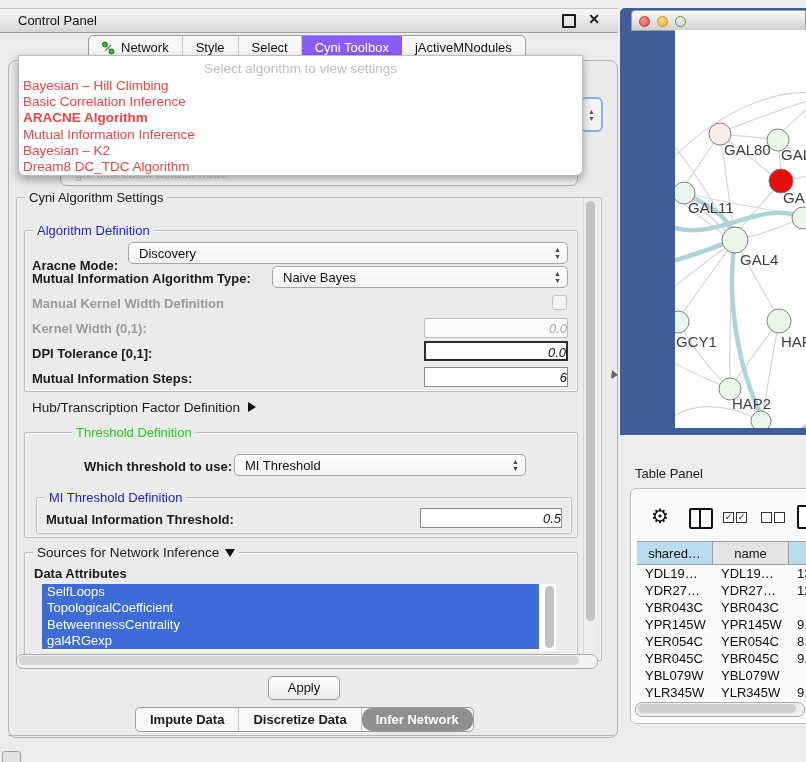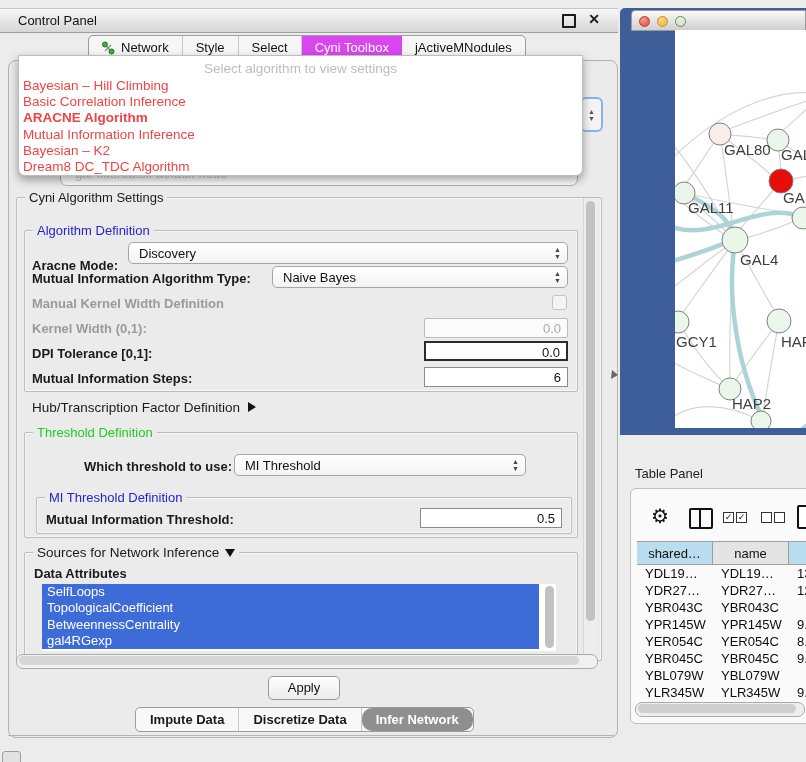--- a/index.html
+++ b/index.html
@@ -13,21 +13,21 @@
     border-top:1px solid #c4c4c4;border-bottom:1px solid #9f9f9f;}
   .titlebar .t{position:absolute;left:18px;top:4px;font-size:13px;color:#111;}
   .winbtn-restore{position:absolute;right:42px;top:5px;width:10px;height:10px;border:2px solid #1a1a1a;border-radius:1px;}
   .winbtn-close{position:absolute;right:18px;top:2px;font-size:14px;font-weight:bold;color:#1a1a1a;}
 
   
   .toptabs{left:88px;top:35px;height:23px;display:flex;align-items:stretch;
     background:#f6f6f6;border:1px solid #9c9c9c;border-radius:5px;overflow:hidden;font-size:13px;}
   .toptab{display:flex;align-items:center;padding:0 13px;color:#111;border-right:1px solid #c9c9c9;white-space:nowrap;}
   .toptab:last-child{border-right:none;}
-  .toptab.sel{background:#d946ef;color:#fff;border-right:none;}
+  .toptab.sel{background:#8b5cf6;color:#fff;border-right:none;}
   .nicon{width:13px;height:14px;margin-right:6px;}
 
   
   .panelborder{left:8px;top:60px;width:608px;height:676px;border:1px solid #b2b2b2;border-radius:8px;background:#ebebeb;}
 
   
   .ghostcombo{left:60px;top:160px;width:518px;height:26px;border:1px solid #b0b0b0;border-radius:7px;
     background:#fcfcfc;font-size:13px;color:#c6c6c6;line-height:26px;padding-left:14px;z-index:2;box-sizing:border-box;}
   .bluestepper{left:580px;top:97px;width:19px;height:31px;border:2px solid #87b1f2;border-radius:6px;background:#f4f4f4;
     z-index:2;display:flex;flex-direction:column;align-items:center;justify-content:center;color:#555;}
@@ -38,29 +38,29 @@
     border-radius:0 0 7px 7px;box-shadow:0 4px 10px rgba(0,0,0,.35);z-index:5;font-size:13.5px;}
   .popup .ph{text-align:center;color:#bdbdbd;padding-top:5px;height:17px;}
   .popup .it{height:16.2px;line-height:16.2px;padding-left:4px;color:#ef4444;white-space:nowrap;}
   .popup .it.sel{font-weight:bold;}
 
   
   .group{position:absolute;border:1px solid #bcbcbc;border-radius:2px;box-shadow:inset 0 0 0 1px #f6f6f6;}
   .gtitle{position:absolute;top:-8px;left:8px;background:#ebebeb;padding:0 4px;font-size:13px;white-space:nowrap;}
   .gtitle.black{color:#1a1a1a;}
   .gtitle.blue{color:#2424cc;}
-  .gtitle.green{color:#1ecc1e;}
+  .gtitle.green{color:#1ecc1e;margin-left:39px;}
   .lbl{position:absolute;font-size:13px;font-weight:bold;color:#1a1a1a;white-space:nowrap;}
   .lbl.dis{color:#9a9a9a;}
   .combo{position:absolute;height:22px;border:1px solid #a6a6a6;border-radius:5px;background:linear-gradient(#ffffff,#f3f3f3);
     font-size:13px;color:#111;line-height:22px;padding-left:10px;box-sizing:border-box;}
   .combo .arr{position:absolute;right:6px;top:3px;display:flex;flex-direction:column;align-items:center;color:#444;}
   .combo .arr span{font-size:7px;line-height:7px;}
   .tfield{position:absolute;height:20px;background:#fff;font-size:13px;color:#111;text-align:right;
-    padding-right:6px;box-sizing:border-box;line-height:20px;}
+    box-sizing:border-box;line-height:20px;font-style:italic;}
   .tfield.strong{border:2px solid #2b2b2b;}
   .tfield.norm{border:1px solid #8a8a8a;}
   .tfield.dis{border:1px solid #bdbdbd;color:#ababab;background:#fbfbfb;border-radius:2px;}
   .cbox{position:absolute;width:13px;height:13px;border:1px solid #c3c3c3;border-radius:3px;background:#f4f4f4;}
   .tri-right{display:inline-block;width:0;height:0;border-left:8px solid #111;border-top:5px solid transparent;border-bottom:5px solid transparent;margin-left:8px;}
   .tri-down{display:inline-block;width:0;height:0;border-top:8px solid #111;border-left:5px solid transparent;border-right:5px solid transparent;margin-left:6px;}
   .attrlist{position:absolute;left:42px;top:584px;width:514px;height:67px;background:#fff;overflow:hidden;}
   .attrlist .li{height:16.3px;line-height:16.3px;background:#3d6cd9;color:#fff;font-size:13px;padding-left:5px;width:497px;box-sizing:border-box;}
   .vscroll{position:absolute;width:13px;background:#ededed;border-left:1px solid #d7d7d7;}
   .vthumb{position:absolute;width:9px;border-radius:5px;background:#c2c2c2;}

